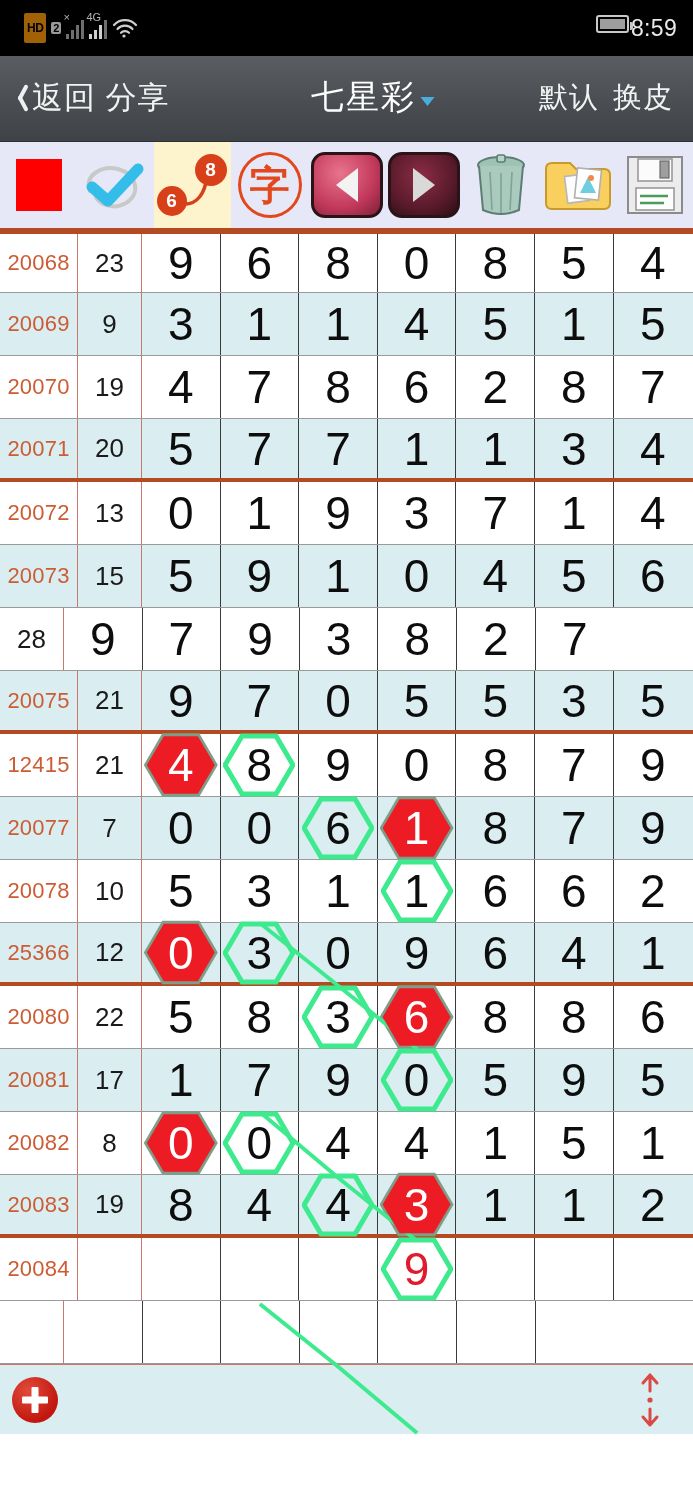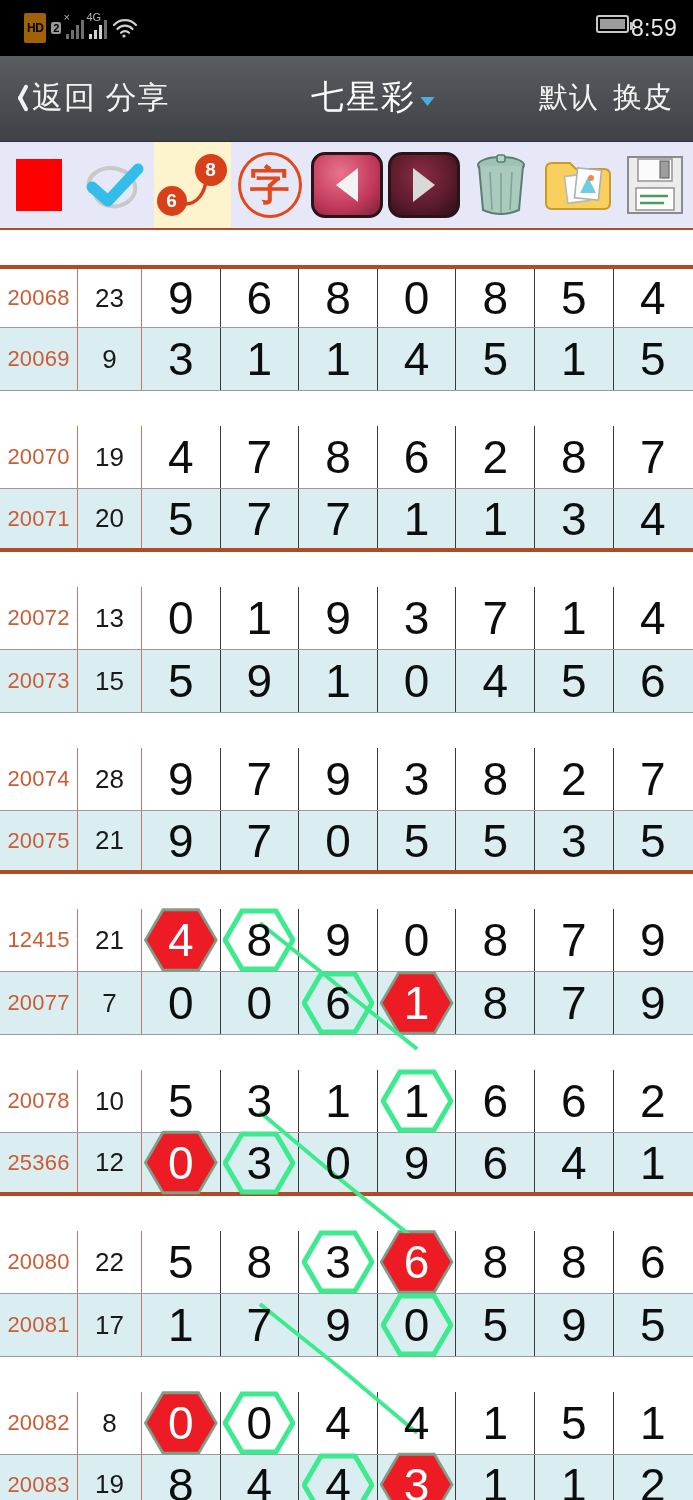--- a/index.html
+++ b/index.html
@@ -127,21 +127,21 @@
   .ic-floppy { width: 62px; height: 66px; position: relative; }
 
   
   .grid { width: 693px; }
   .row {
     display: flex; height: 63px; align-items: stretch;
     border-bottom: 1px solid #9a9a9a;
     position: relative;
   }
   .row.alt { background: #daedf1; }
-  .row.white { background: #ffffff; margin-top: 35px; }
+  .row.white { background: #ffffff; }
   .row.thickbot { border-bottom: 4px solid #b44a22; }
   .row.thicktop { border-top: 4px solid #b44a22; }
   .cell {
     display: flex; align-items: center; justify-content: center;
     position: relative;
   }
   .c-issue {
     width: 78px; border-right: 1px solid #c9776a; color: #cc5c33;
     font-size: 22px; letter-spacing: 0.2px;
   }
@@ -484,21 +484,20 @@
         <span class="numtxt">4</span>
       </div>
       <div class="cell c-num">
         <span class="numtxt">5</span>
       </div>
       <div class="cell c-num">
         <span class="numtxt">6</span>
       </div>
     </div>
     <div class="row white">
-      <div class="cell c-issue">20074</div>
       <div class="cell c-sum">28</div>
       <div class="cell c-num">
         <span class="numtxt">9</span>
       </div>
       <div class="cell c-num">
         <span class="numtxt">7</span>
       </div>
       <div class="cell c-num">
         <span class="numtxt">9</span>
       </div>

